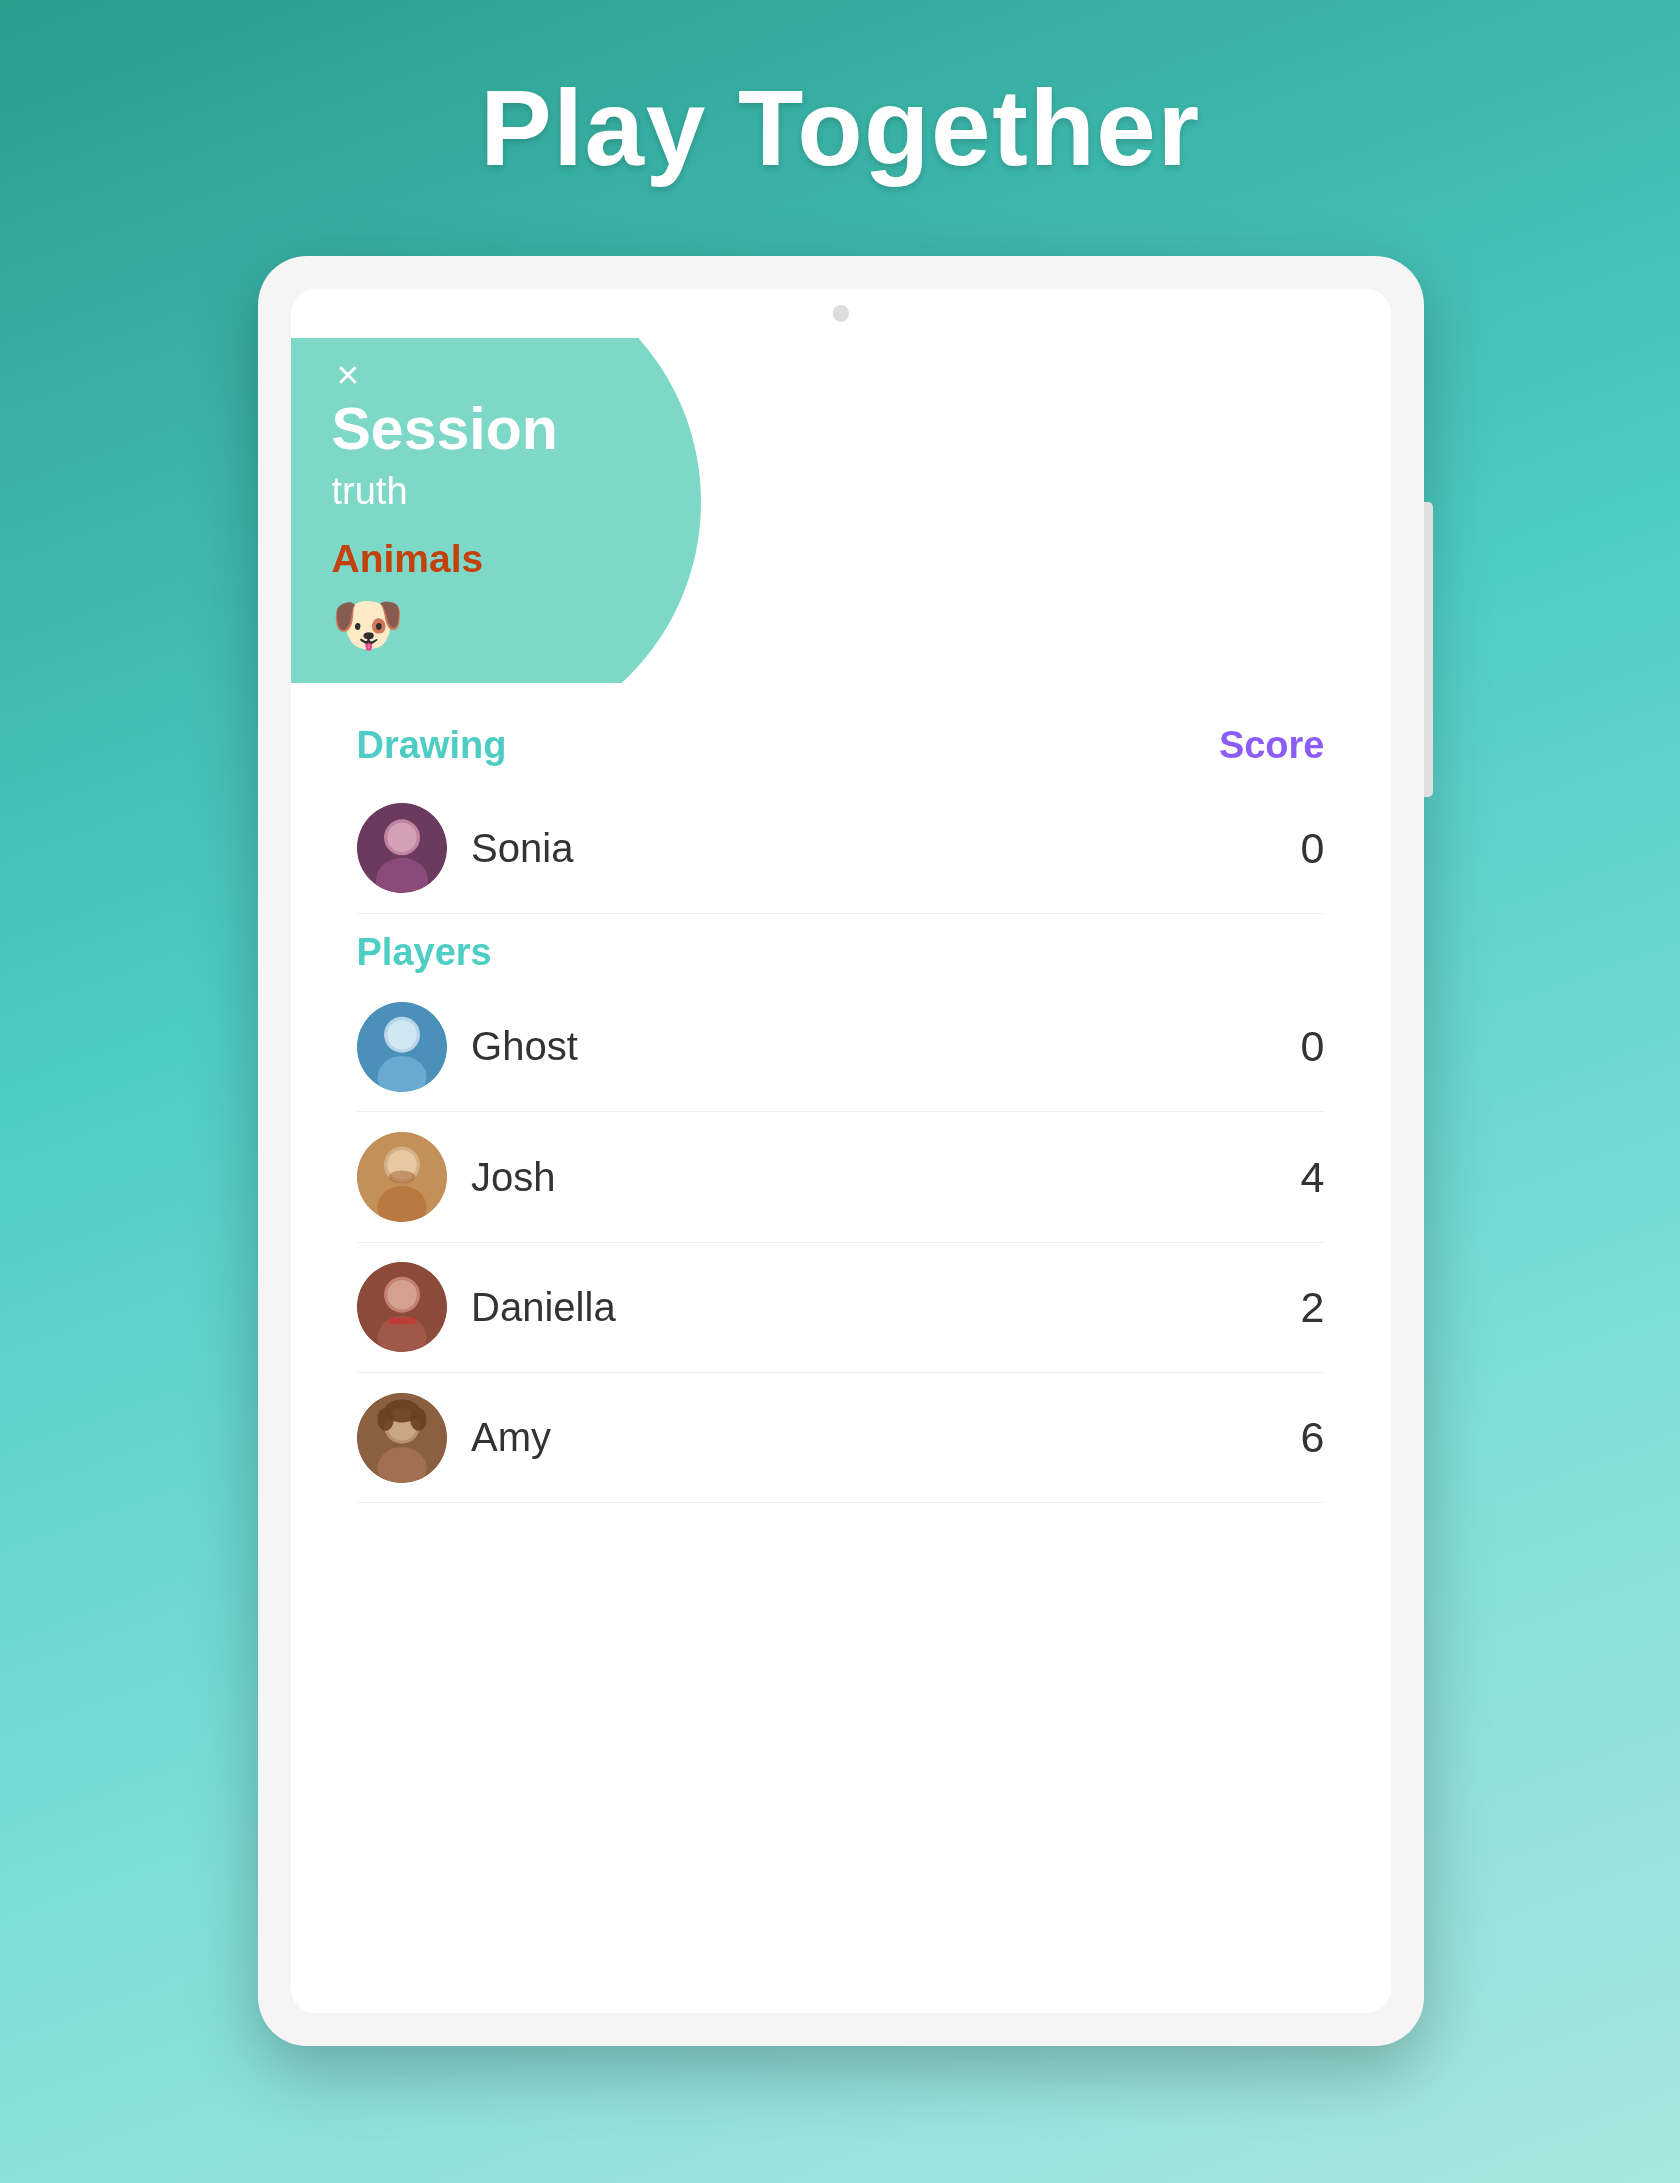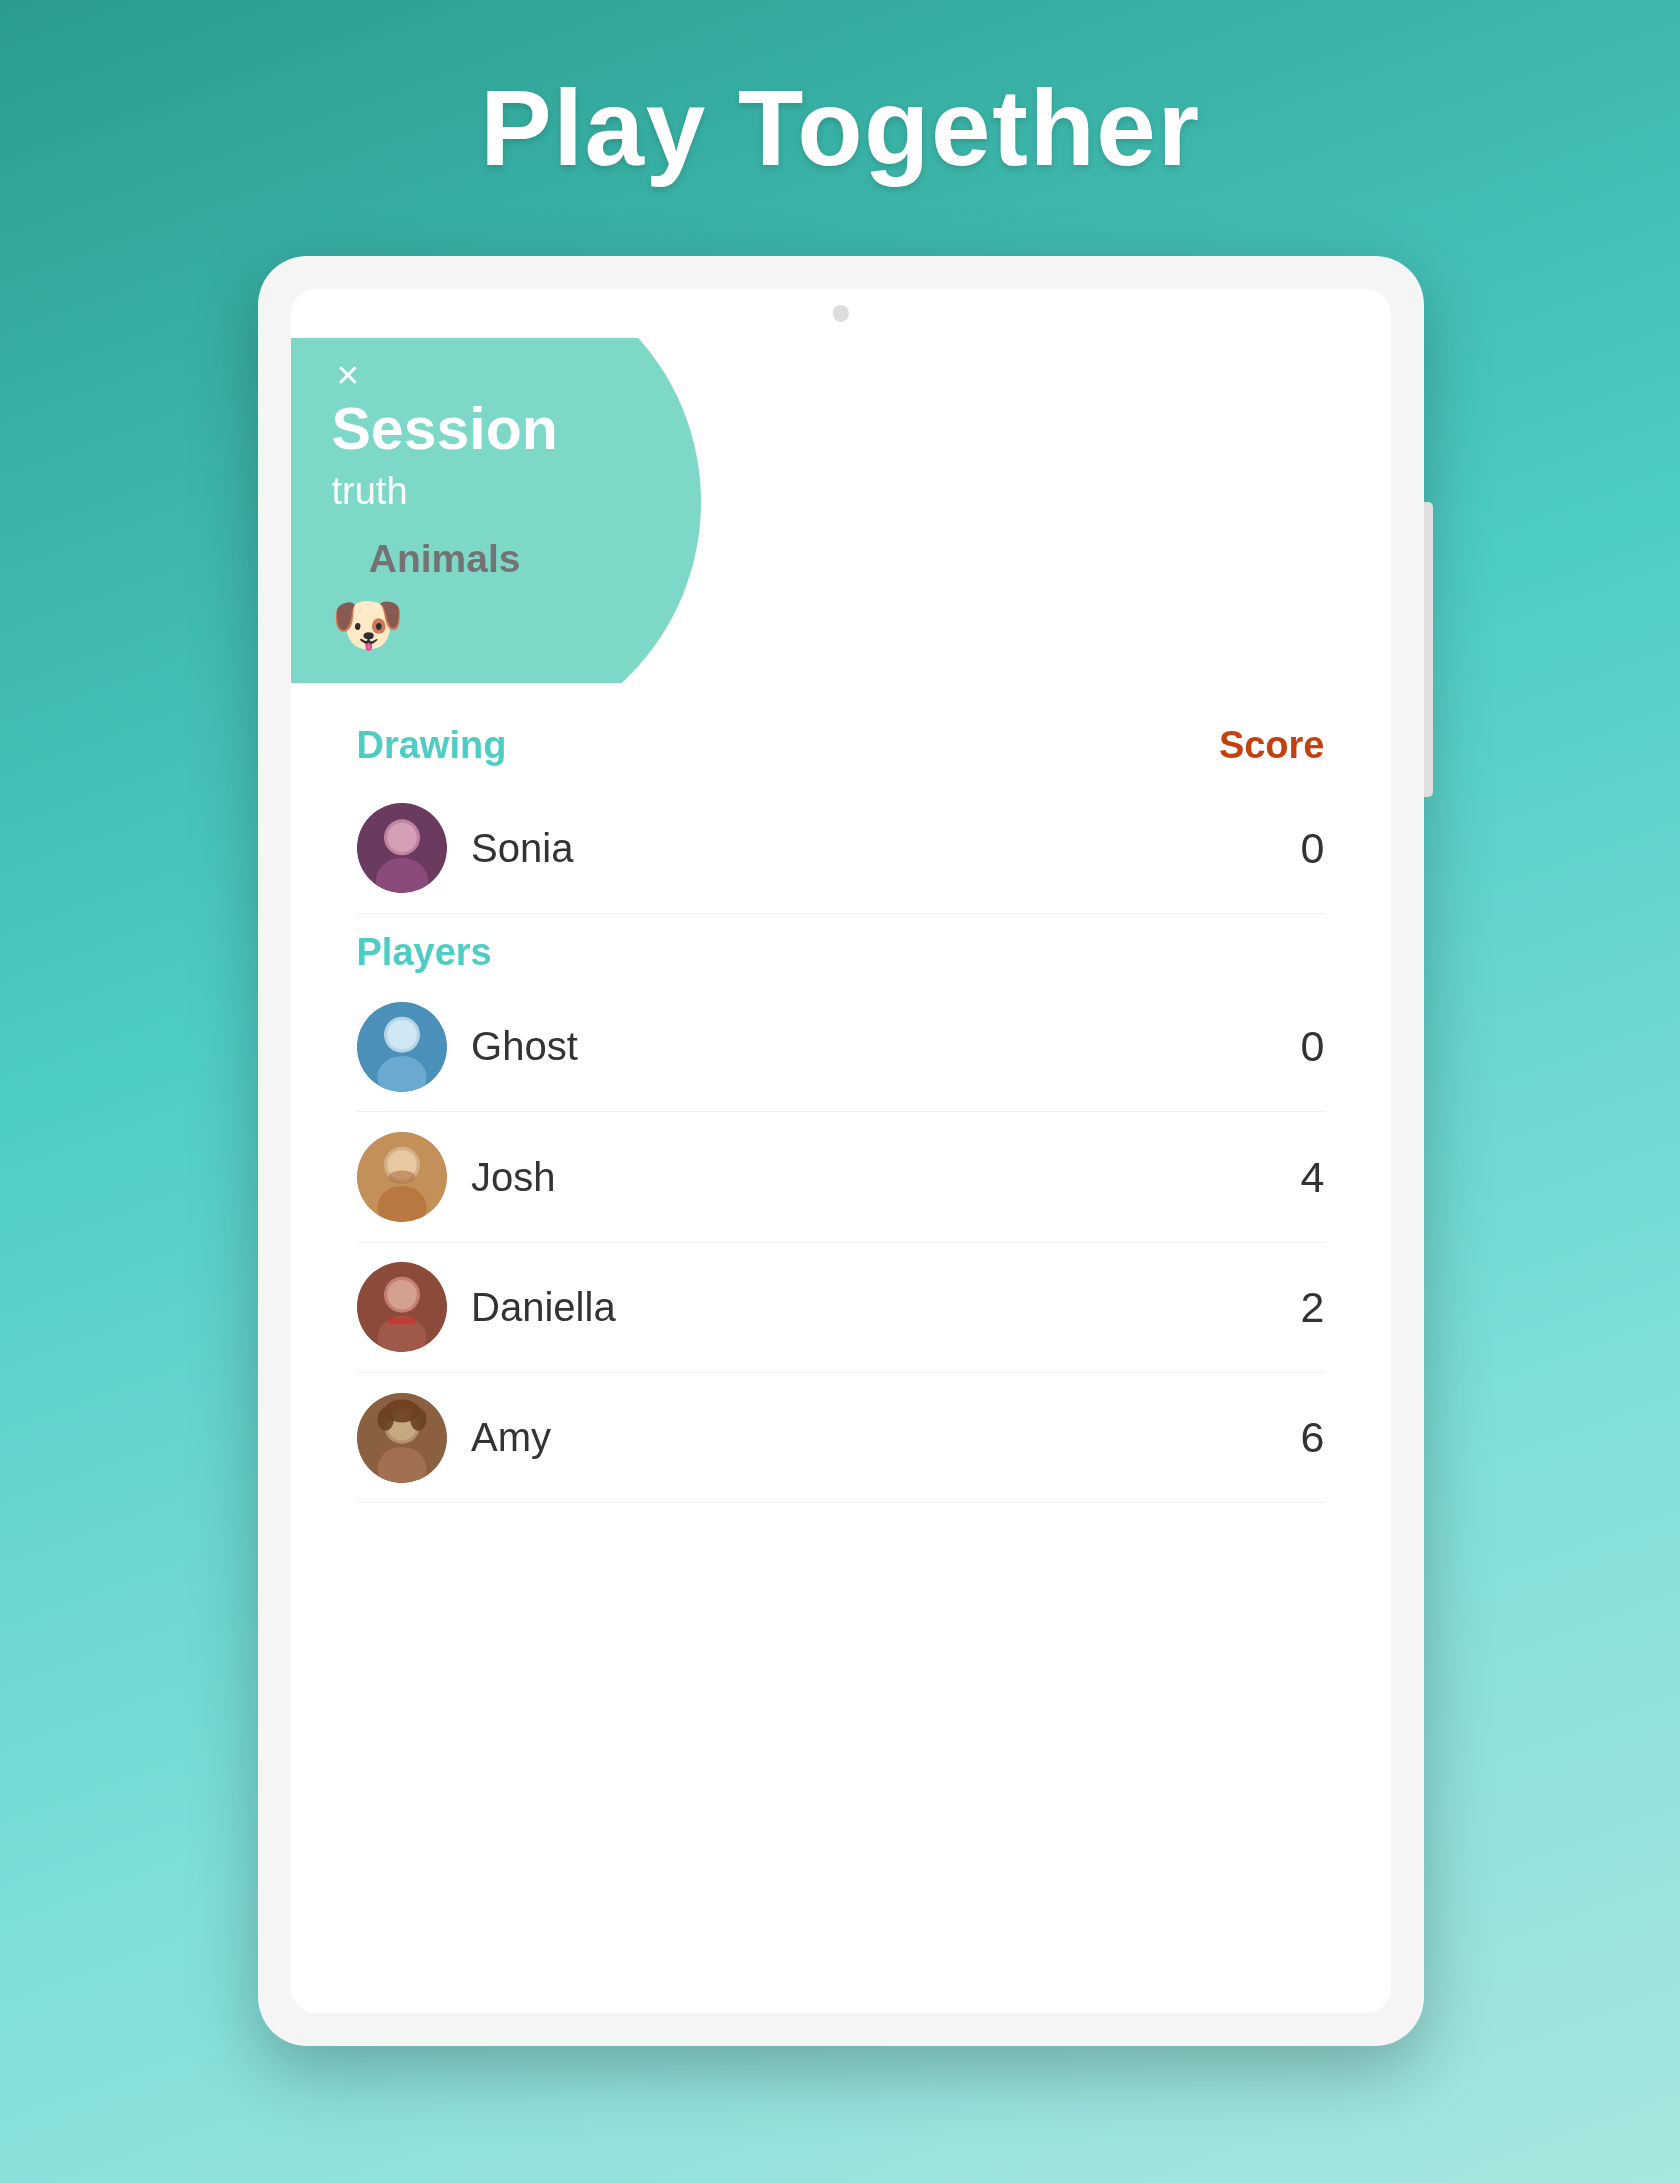--- a/index.html
+++ b/index.html
@@ -126,25 +126,24 @@
     }
 
     .session-type {
       color: white;
       font-size: 38px;
       margin-top: 6.6px;
       font-weight: 400;
     }
 
     .session-category {
-      color: #737373;
+      color: #c2410c;
       font-size: 39px;
       font-weight: 600;
       margin-top: 24.6px;
-      text-align: center;
     }
 
     .category-emoji {
       font-size: 59px;
       margin-top: 8.2px;
       display: block;
     }
 
     
     .scoreboard {
@@ -160,21 +159,21 @@
     }
 
     .section-label {
       color: #4ecdc4;
       font-size: 38px;
       font-weight: 700;
       font-family: 'Arial Rounded MT Bold', Arial, sans-serif;
     }
 
     .score-column-label {
-      color: #c2410c;
+      color: #8b5cf6;
       font-size: 38px;
       font-weight: 700;
       font-family: 'Arial Rounded MT Bold', Arial, sans-serif;
     }
 
     .player-row {
       display: flex;
       align-items: center;
       justify-content: space-between;
       padding: 19.7px 0;

